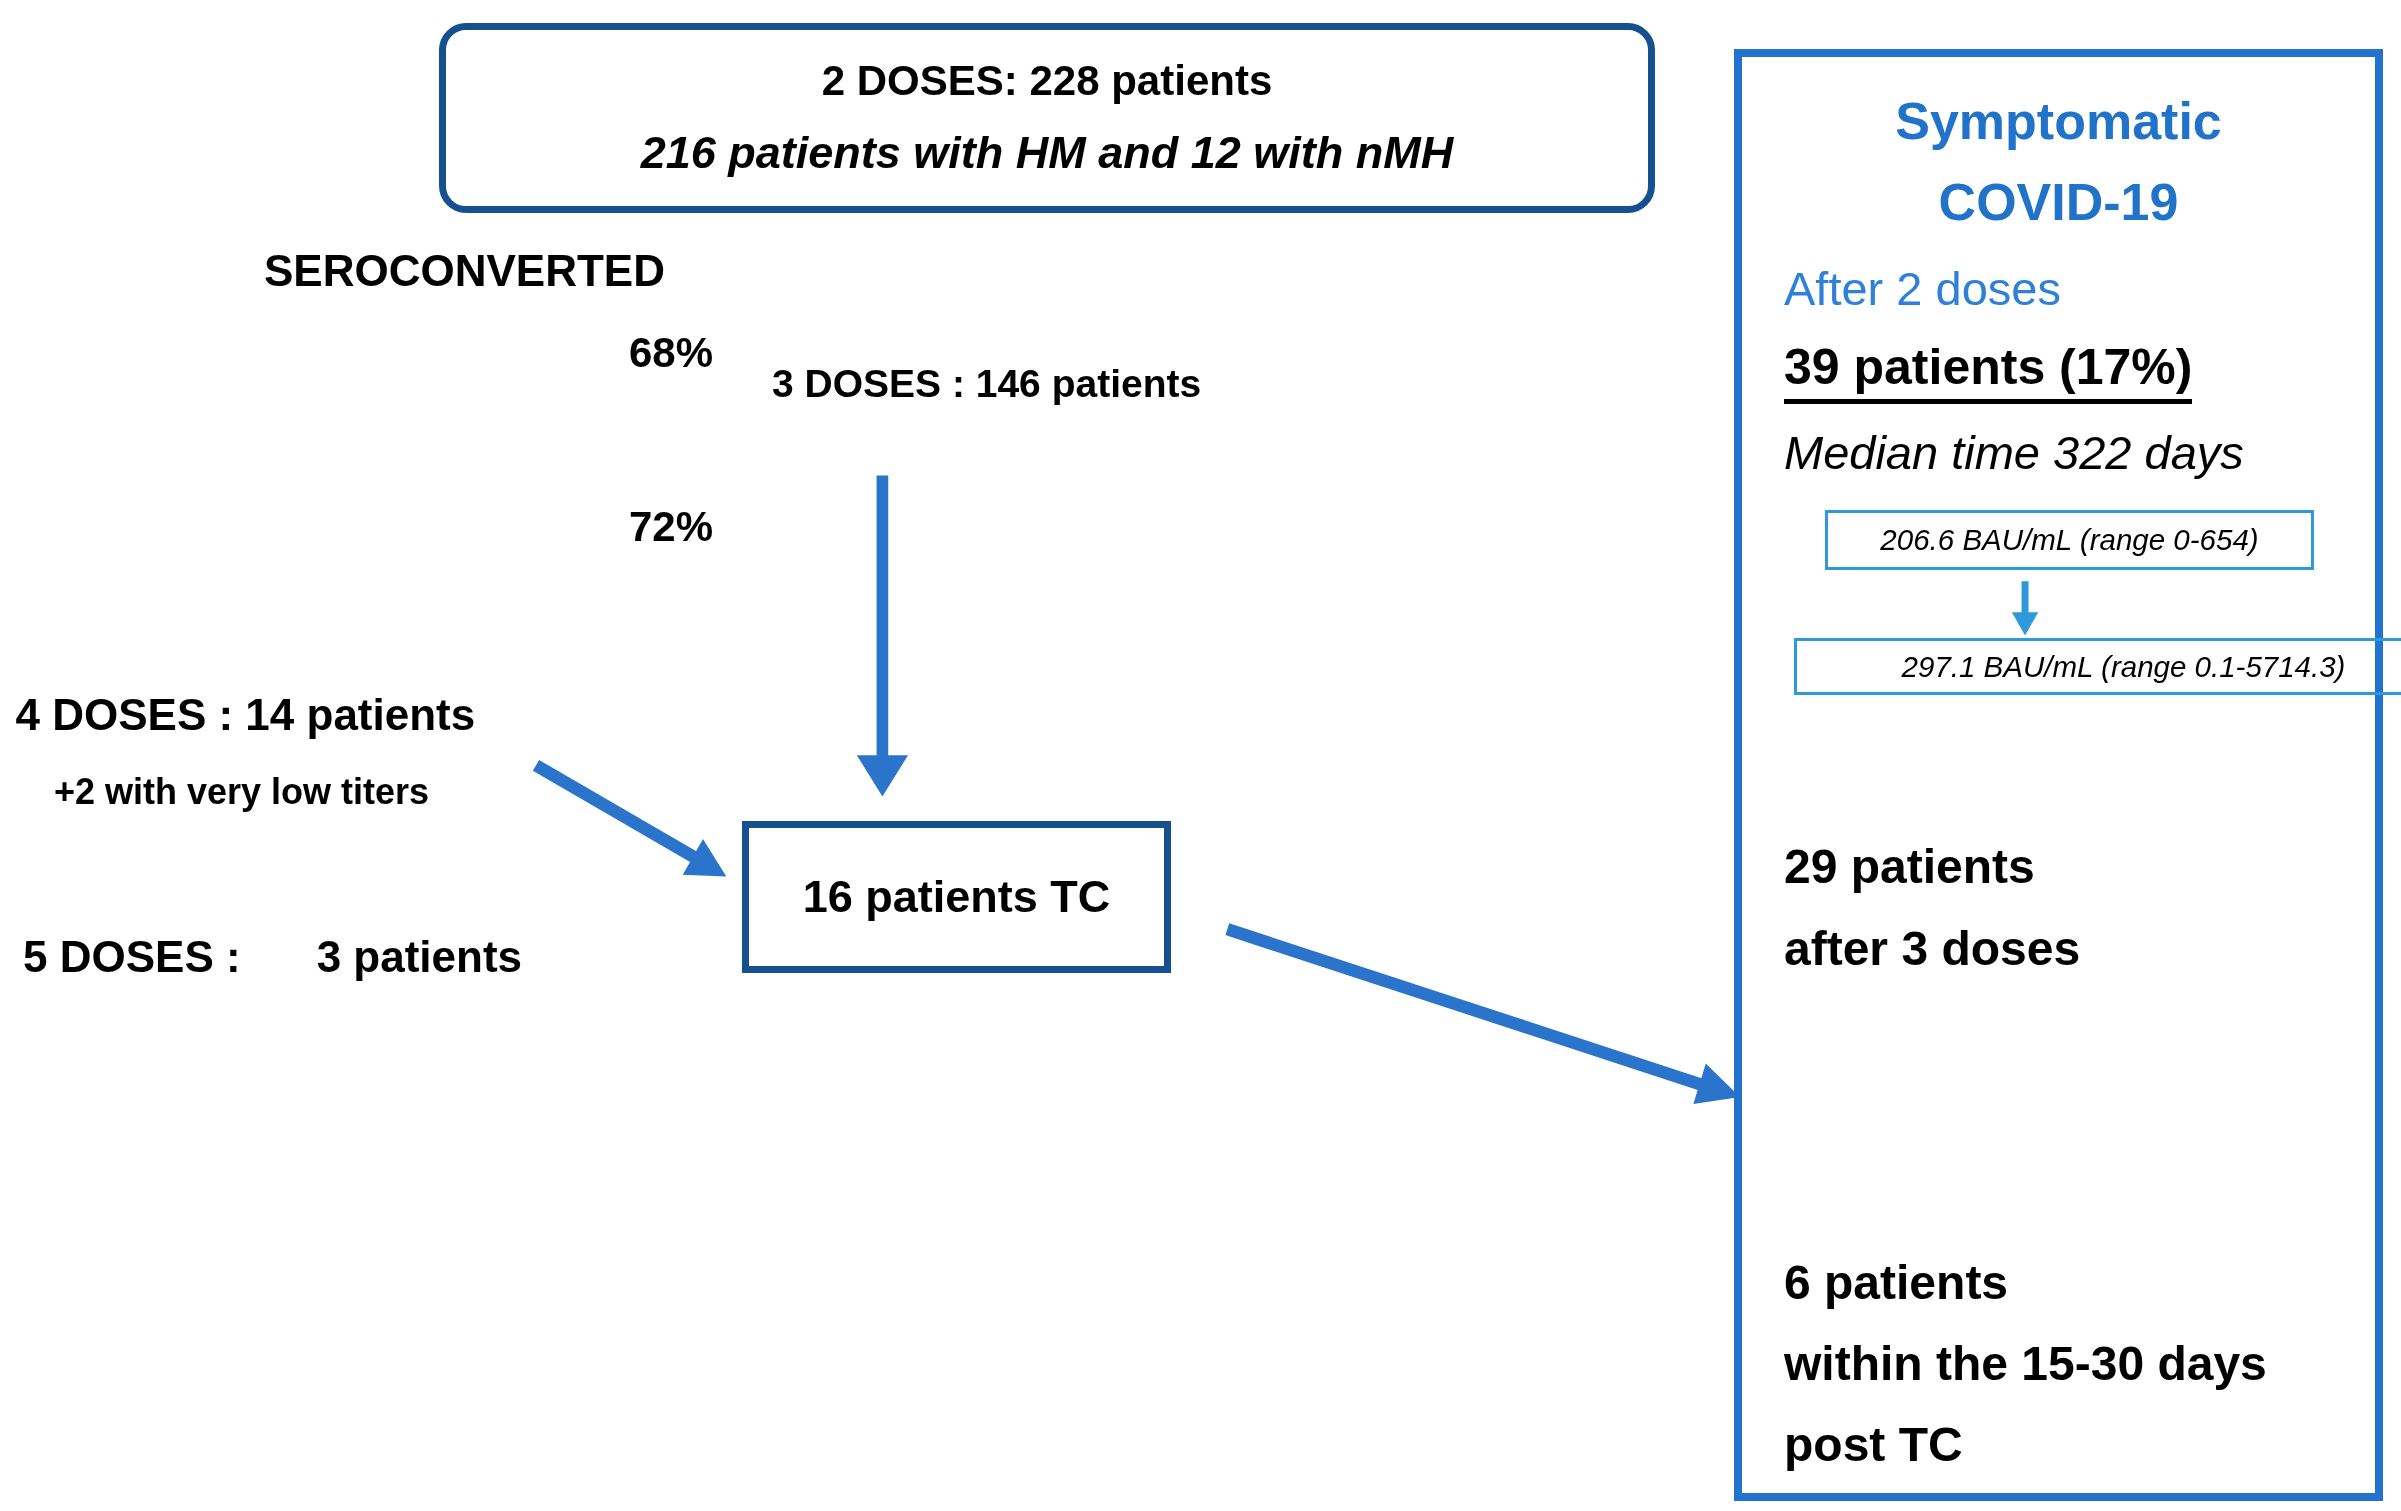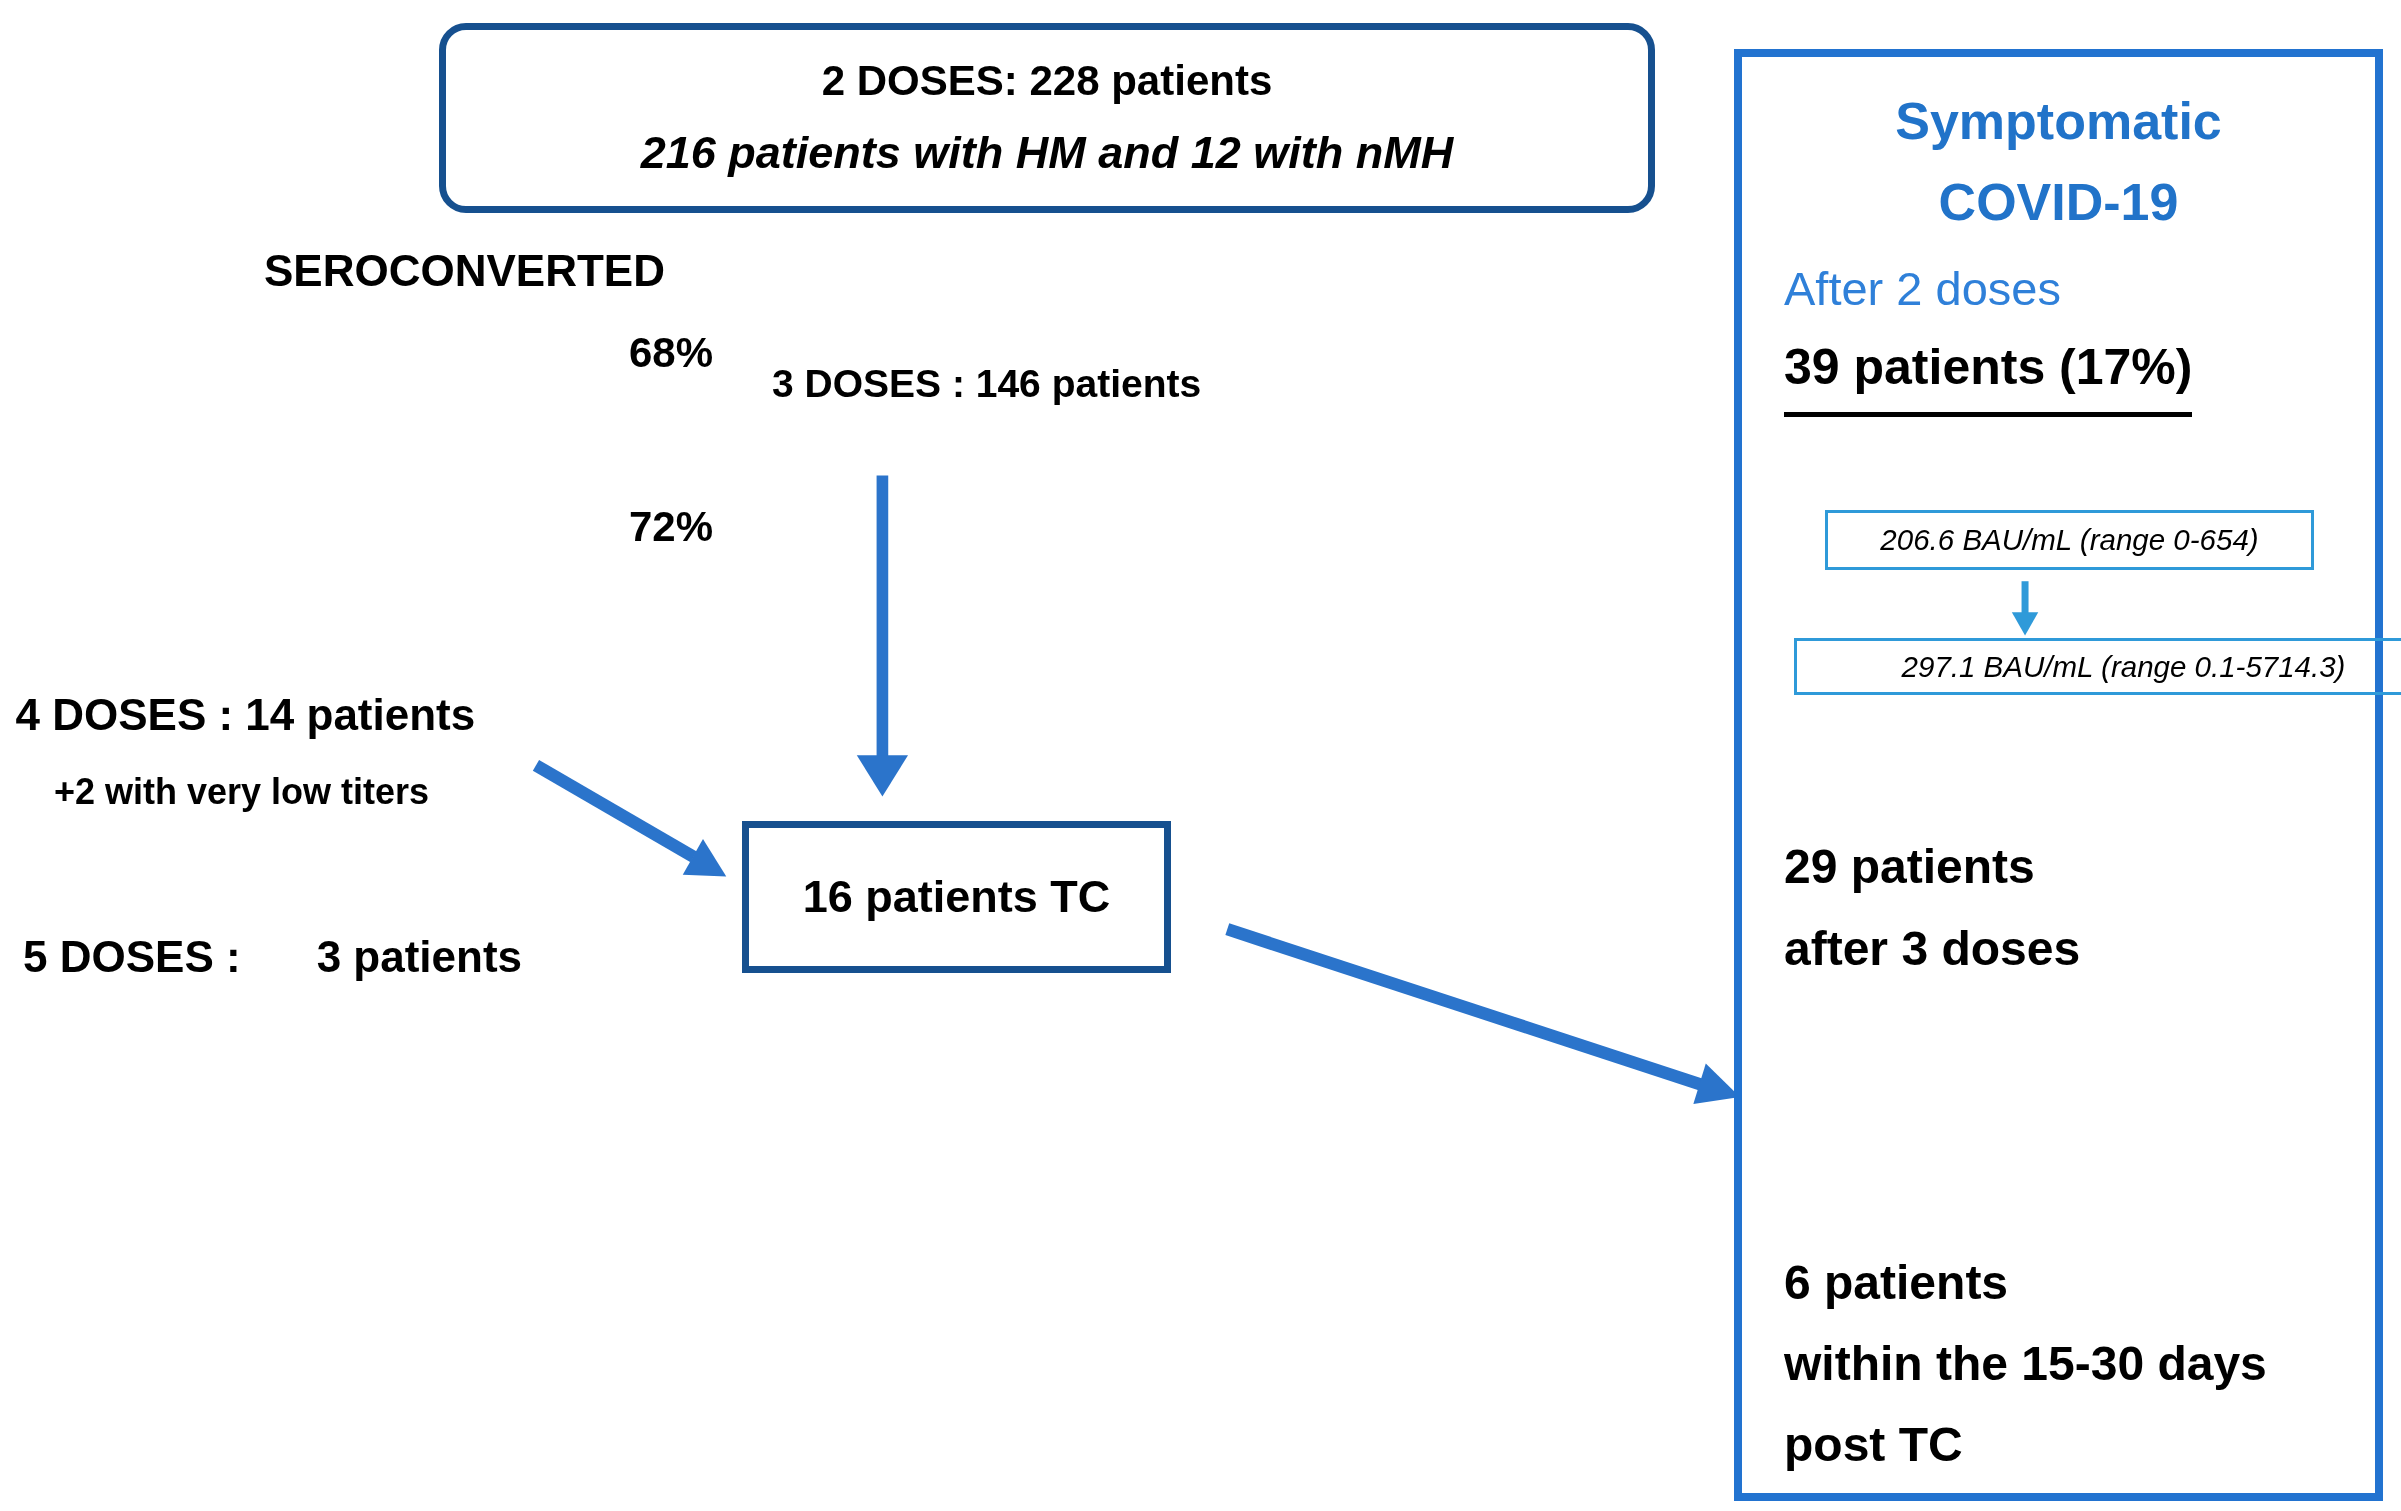--- a/index.html
+++ b/index.html
@@ -37,21 +37,21 @@
   .t-5doses{left:23px;top:932px;font-size:44px;}
   .t-5doses .gap{display:inline-block;width:76px;}
 
   
   .panel{left:1734px;top:49px;width:649px;height:1452px;border:8.5px solid var(--panel-border-blue);
          box-sizing:border-box;background:transparent;}
   .panel .title{left:0;top:34px;width:100%;text-align:center;font-size:52px;font-weight:700;color:var(--header-text-blue);}
   .panel .title2{left:0;top:115px;width:100%;text-align:center;font-size:52px;font-weight:700;color:var(--header-text-blue);}
   .panel .subtitle{left:42px;top:204px;font-size:47px;color:var(--subheader-text-blue);}
   .panel .patients{left:42px;top:281px;font-size:50px;font-weight:700;color:#000;
-                   border-bottom:5.4px solid #000;padding-bottom:16px;}
+                   border-bottom:5.4px solid #000;padding-bottom:3px;}
   .panel .median{left:42px;top:368px;font-size:47px;font-style:italic;color:#000;}
   .bau-box{border:3.1px solid var(--light-blue);box-sizing:border-box;display:flex;align-items:center;
            justify-content:center;font-size:29.5px;font-style:italic;color:#000;white-space:nowrap;}
   .bau1{left:83px;top:453px;width:489px;height:60px;}
   .bau2{left:52px;top:581px;width:659px;height:57px;}
   .panel .b1{left:42px;top:782px;font-size:48px;}
   .panel .b2{left:42px;top:864px;font-size:48px;}
   .panel .b3{left:42px;top:1198px;font-size:48px;}
   .panel .b4{left:42px;top:1279px;font-size:48px;}
   .panel .b5{left:42px;top:1360px;font-size:48px;}
@@ -101,20 +101,21 @@
 
   <div class="abs dark-box tc-box txt">
     <div class="nowrap">16 patients TC</div>
   </div>
 
   <div class="abs panel txt">
     <div class="abs title nowrap">Symptomatic</div>
     <div class="abs title2 nowrap">COVID-19</div>
     <div class="abs subtitle nowrap">After 2 doses</div>
     <div class="abs patients nowrap">39 patients (17%)</div>
+    <div class="abs median nowrap">Median time 322 days</div>
 
     <div class="abs bau-box bau1">
       <span>206.6 BAU/mL (range 0-654)</span>
     </div>
     <div class="abs bau-box bau2">
       <span>297.1 BAU/mL (range 0.1-5714.3)</span>
     </div>
 
     <div class="abs bold b1 nowrap">29 patients</div>
     <div class="abs bold b2 nowrap">after 3 doses</div>

